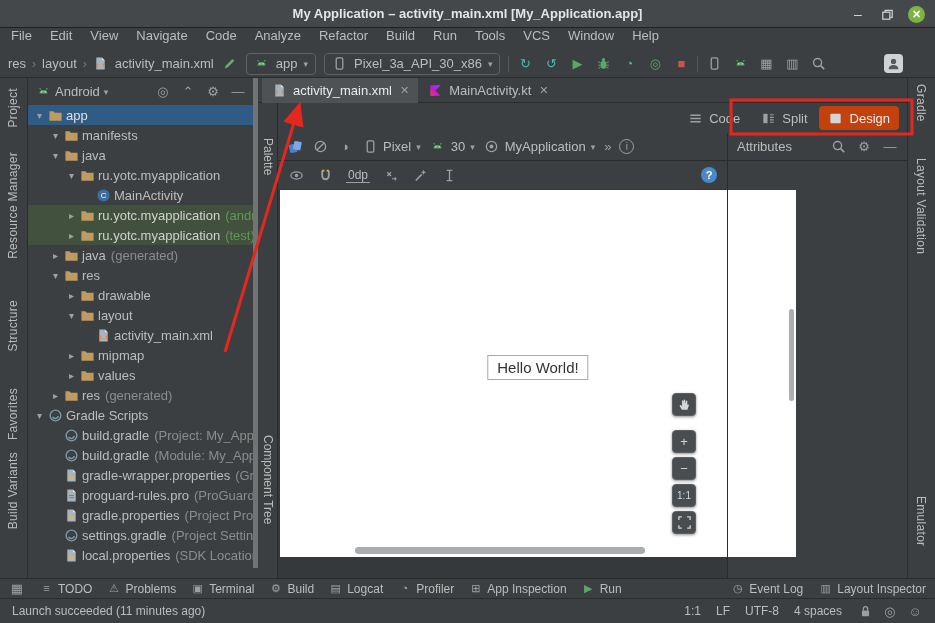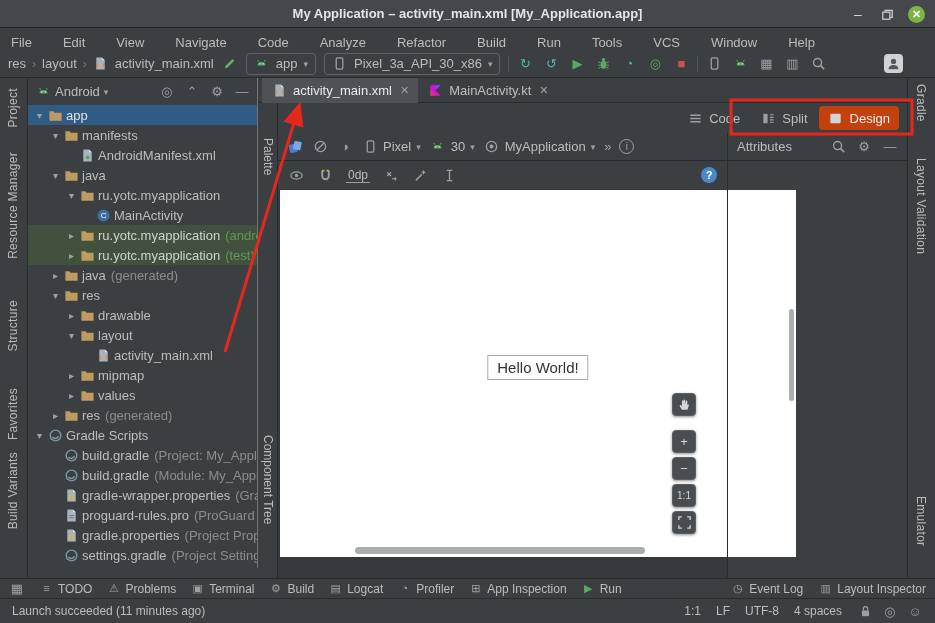--- a/index.html
+++ b/index.html
@@ -17,21 +17,21 @@
   .titlebar { position:absolute; top:0; left:0; right:0; height:28px;
     background:#45484a; border-bottom:1px solid #1f2122;
     display:flex; align-items:center; justify-content:center; }
   .title { font-size:13px; font-weight:700; color:#e3e6e8; }
   .win-controls { position:absolute; right:10px; top:0; height:28px; display:flex; align-items:center; gap:13px; }
   .winbtn { color:#d0d3d5; font-size:14px; display:inline-flex; align-items:center; justify-content:center; width:16px; height:16px; }
   .winbtn.close { width:17px; height:17px; border-radius:50%; background:#7cb342; color:#fff; font-size:11px; font-weight:700; }
 
   
   .menubar { position:absolute; top:28px; left:0; right:0; height:22px;
-    display:flex; align-items:flex-end; gap:31px; padding:0 11px; }
+    display:flex; align-items:flex-start; gap:18px; padding:0 11px; }
   .menu-item { color:#bcbcbc; }
 
   
   .toolbar { position:absolute; top:50px; left:0; right:0; height:28px;
     border-bottom:1px solid #2b2b2b; display:flex; align-items:center; gap:8px; padding:0 8px; }
   .crumbs { display:flex; align-items:center; gap:6px; }
   .crumb-sep { color:#787b7d; font-size:12px; }
   .combo { display:flex; align-items:center; gap:6px; border:1px solid #5e6264; border-radius:4px;
            height:22px; padding:0 7px; white-space:nowrap; }
   .caret { font-size:9px; color:#9da0a2; }
@@ -45,21 +45,21 @@
   .workspace { position:absolute; top:78px; bottom:45px; left:0; right:0; }
 
   .left-stripe  { position:absolute; left:0; top:0; bottom:0; width:28px; border-right:1px solid #2b2b2b; }
   .right-stripe { position:absolute; right:0; top:0; bottom:0; width:28px; border-left:1px solid #2b2b2b; }
   .stripe-item { position:absolute; left:6px; writing-mode:vertical-rl; font-size:12px;
                  color:#bcbcbc; white-space:nowrap; letter-spacing:.3px; }
   .left-stripe .stripe-item { transform:rotate(180deg); }
 
   
   .project { position:absolute; left:28px; top:0; width:230px; bottom:10px;
-             border-right:1px solid #737373; overflow:hidden; }
+             border-right:5px solid #737373; overflow:hidden; }
   .project-header { height:27px; display:flex; align-items:center; gap:4px; padding:0 7px; }
   .ph-icons { margin-left:auto; display:flex; gap:9px; align-items:center; }
   .tree { position:absolute; top:27px; left:0; right:0; }
   .row { height:20px; display:flex; align-items:center; white-space:nowrap; overflow:hidden; }
   .row .chev { width:15px; flex:none; text-align:center; color:#9da0a2; font-size:10px; }
   .row .lbl { margin-left:3px; }
   .row .sfx { margin-left:5px; color:#8c8c8c; }
   .row.sel-blue  { background:#2f5b85; color:#dde0e2; }
   .row.sel-green { background:#42513e; color:#cfd3cd; }
   .pscroll { position:absolute; left:2px; top:492px; width:96px; height:4px; background:#8c9093; border-radius:2px; }
@@ -289,31 +289,20 @@
         </div>
         <div class="row" style="padding-left: 20px;">
           <span class="chev">▾</span>
           <span class="icon">
             <svg viewBox="0 0 16 16" width="15" height="15">
               <path d="M1.5 13.5v-10h4.3l1.5 1.6h7.2v8.4z" fill="#bf9b61"></path>
             </svg>
           </span>
           <span class="lbl">manifests</span>
         </div>
-        <div class="row" style="padding-left: 36px;">
-          <span class="chev"></span>
-          <span class="icon">
-            <svg viewBox="0 0 16 16" width="15" height="15">
-              <path d="M3.5 1.5h6l3 3v10h-9z" fill="#a9b3bb"></path>
-              <path d="M9.5 1.5l3 3h-3z" fill="#d7dde2"></path>
-              <circle cx="8" cy="10" r="2" fill="#59A869"></circle>
-            </svg>
-          </span>
-          <span class="lbl">AndroidManifest.xml</span>
-        </div>
         <div class="row" style="padding-left: 20px;">
           <span class="chev">▾</span>
           <span class="icon">
             <svg viewBox="0 0 16 16" width="15" height="15">
               <path d="M1.5 13.5v-10h4.3l1.5 1.6h7.2v8.4z" fill="#bf9b61"></path>
             </svg>
           </span>
           <span class="lbl">java</span>
         </div>
         <div class="row" style="padding-left: 36px;">

